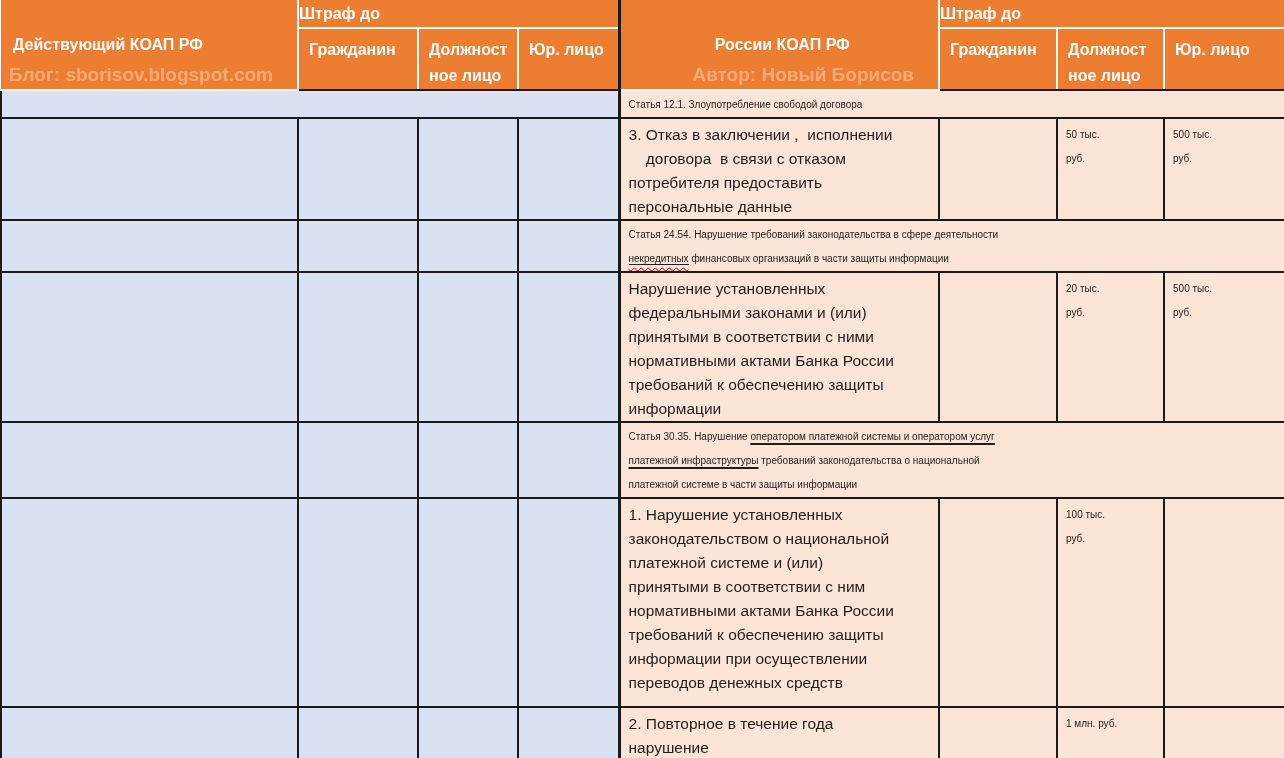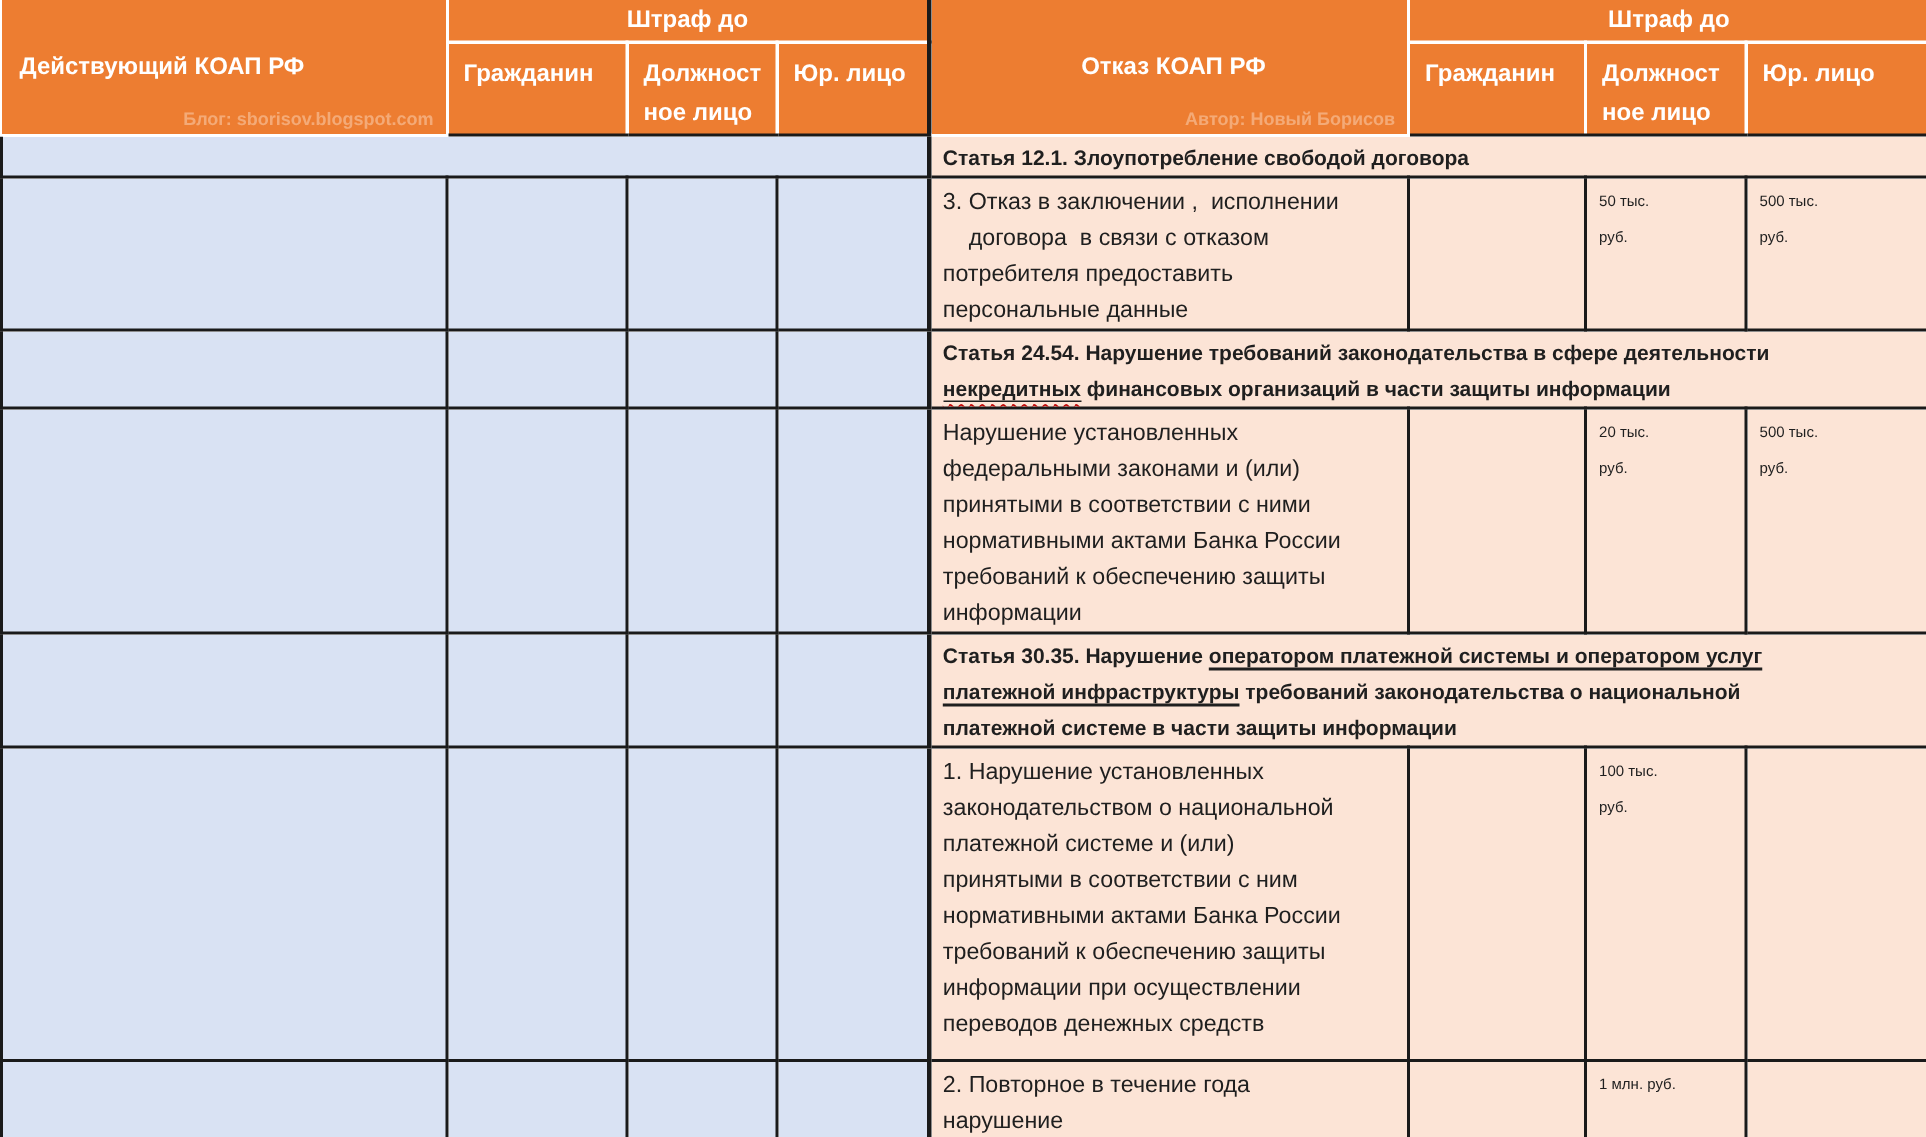--- a/index.html
+++ b/index.html
@@ -7,29 +7,29 @@
   table{border-collapse:collapse;table-layout:fixed;width:1284px;}
   td{vertical-align:top;overflow:hidden;box-sizing:border-box;}
 
   
   .hdr{background:#ED7D31;color:#fff;font-weight:bold;font-size:16px;border:2px solid #fff;}
   .hdr.no-t{border-top:0;}
   .hdr.no-l{border-left:0;}
   .hdr.no-r{border-right:0;}
   .title-cell{position:relative;vertical-align:middle;padding:0 6px 0 12px;}
   .title-center{text-align:center;}
-  .fine-group{vertical-align:middle;text-align:center;height:28px;padding:2px 0;}
+  .fine-group{vertical-align:middle;height:28px;padding:2px 0;}
   .subhdr{padding:8px 4px 0 10px;line-height:26px;white-space:pre-line;margin-top:48px;}
   .hdr-bot{border-bottom:2px solid #1a1a1a;}
-  .watermark{position:absolute;right:8px;bottom:3px;font-size:12px;font-weight:bold;color:rgba(255,244,233,0.38);white-space:nowrap;pointer-events:none;}
+  .watermark{position:absolute;right:24px;bottom:3px;font-size:19px;font-weight:bold;color:rgba(255,244,233,0.38);white-space:nowrap;pointer-events:none;}
 
   
   .blue{background:#D9E2F3;border:2px solid #1a1a1a;}
   .peach{background:#FCE4D6;border:2px solid #1a1a1a;color:#1f1f1f;}
-  .section{font-weight:bold;font-size:14px;line-height:24px;padding:2px 10px 0 8px;white-space:pre-wrap;}
+  .section{font-weight:normal;font-size:10px;line-height:24px;padding:2px 10px 0 8px;white-space:pre-wrap;}
   .content{font-size:15.5px;line-height:24px;padding:4px 8px 0 8px;white-space:pre-wrap;}
   .fine{font-size:10px;line-height:24px;padding:4px 4px 0 8px;white-space:pre-wrap;}
   .tbl-div{border-left:3px solid #1a1a1a !important;}
 
   
   .u{text-decoration:underline;text-decoration-thickness:1.5px;text-underline-offset:3px;}
   .u-spell{border-bottom:1.5px solid #1f1f1f;text-decoration:underline wavy #C00000;text-decoration-thickness:1px;text-underline-offset:5px;}
 
   
   .hr1{height:28px;}.hr2{height:52px;}.hr3{height:26px;}.hr4{height:77px;}
@@ -51,21 +51,21 @@
   </colgroup>
 
   <tbody>
       <tr class="hr1">
     <td class="hdr title-cell no-t no-l" rowspan="2">
       <span>Действующий КОАП РФ</span>
       <span class="watermark">Блог: sborisov.blogspot.com</span>
     </td>
     <td class="hdr fine-group no-t" colspan="3">Штраф до</td>
     <td class="hdr title-cell title-center no-t tbl-div" rowspan="2">
-      <span>Отказ КОАП РФ</span>
+      <span>России КОАП РФ</span>
       <span class="watermark">Автор: Новый Борисов</span>
     </td>
     <td class="hdr fine-group no-t no-r" colspan="3">Штраф до</td>
   </tr>
 
   <tr class="hr2">
     <td class="hdr subhdr hdr-bot">Гражданин</td>
     <td class="hdr subhdr hdr-bot">Должност
 ное лицо</td>
     <td class="hdr subhdr hdr-bot">Юр. лицо</td>

